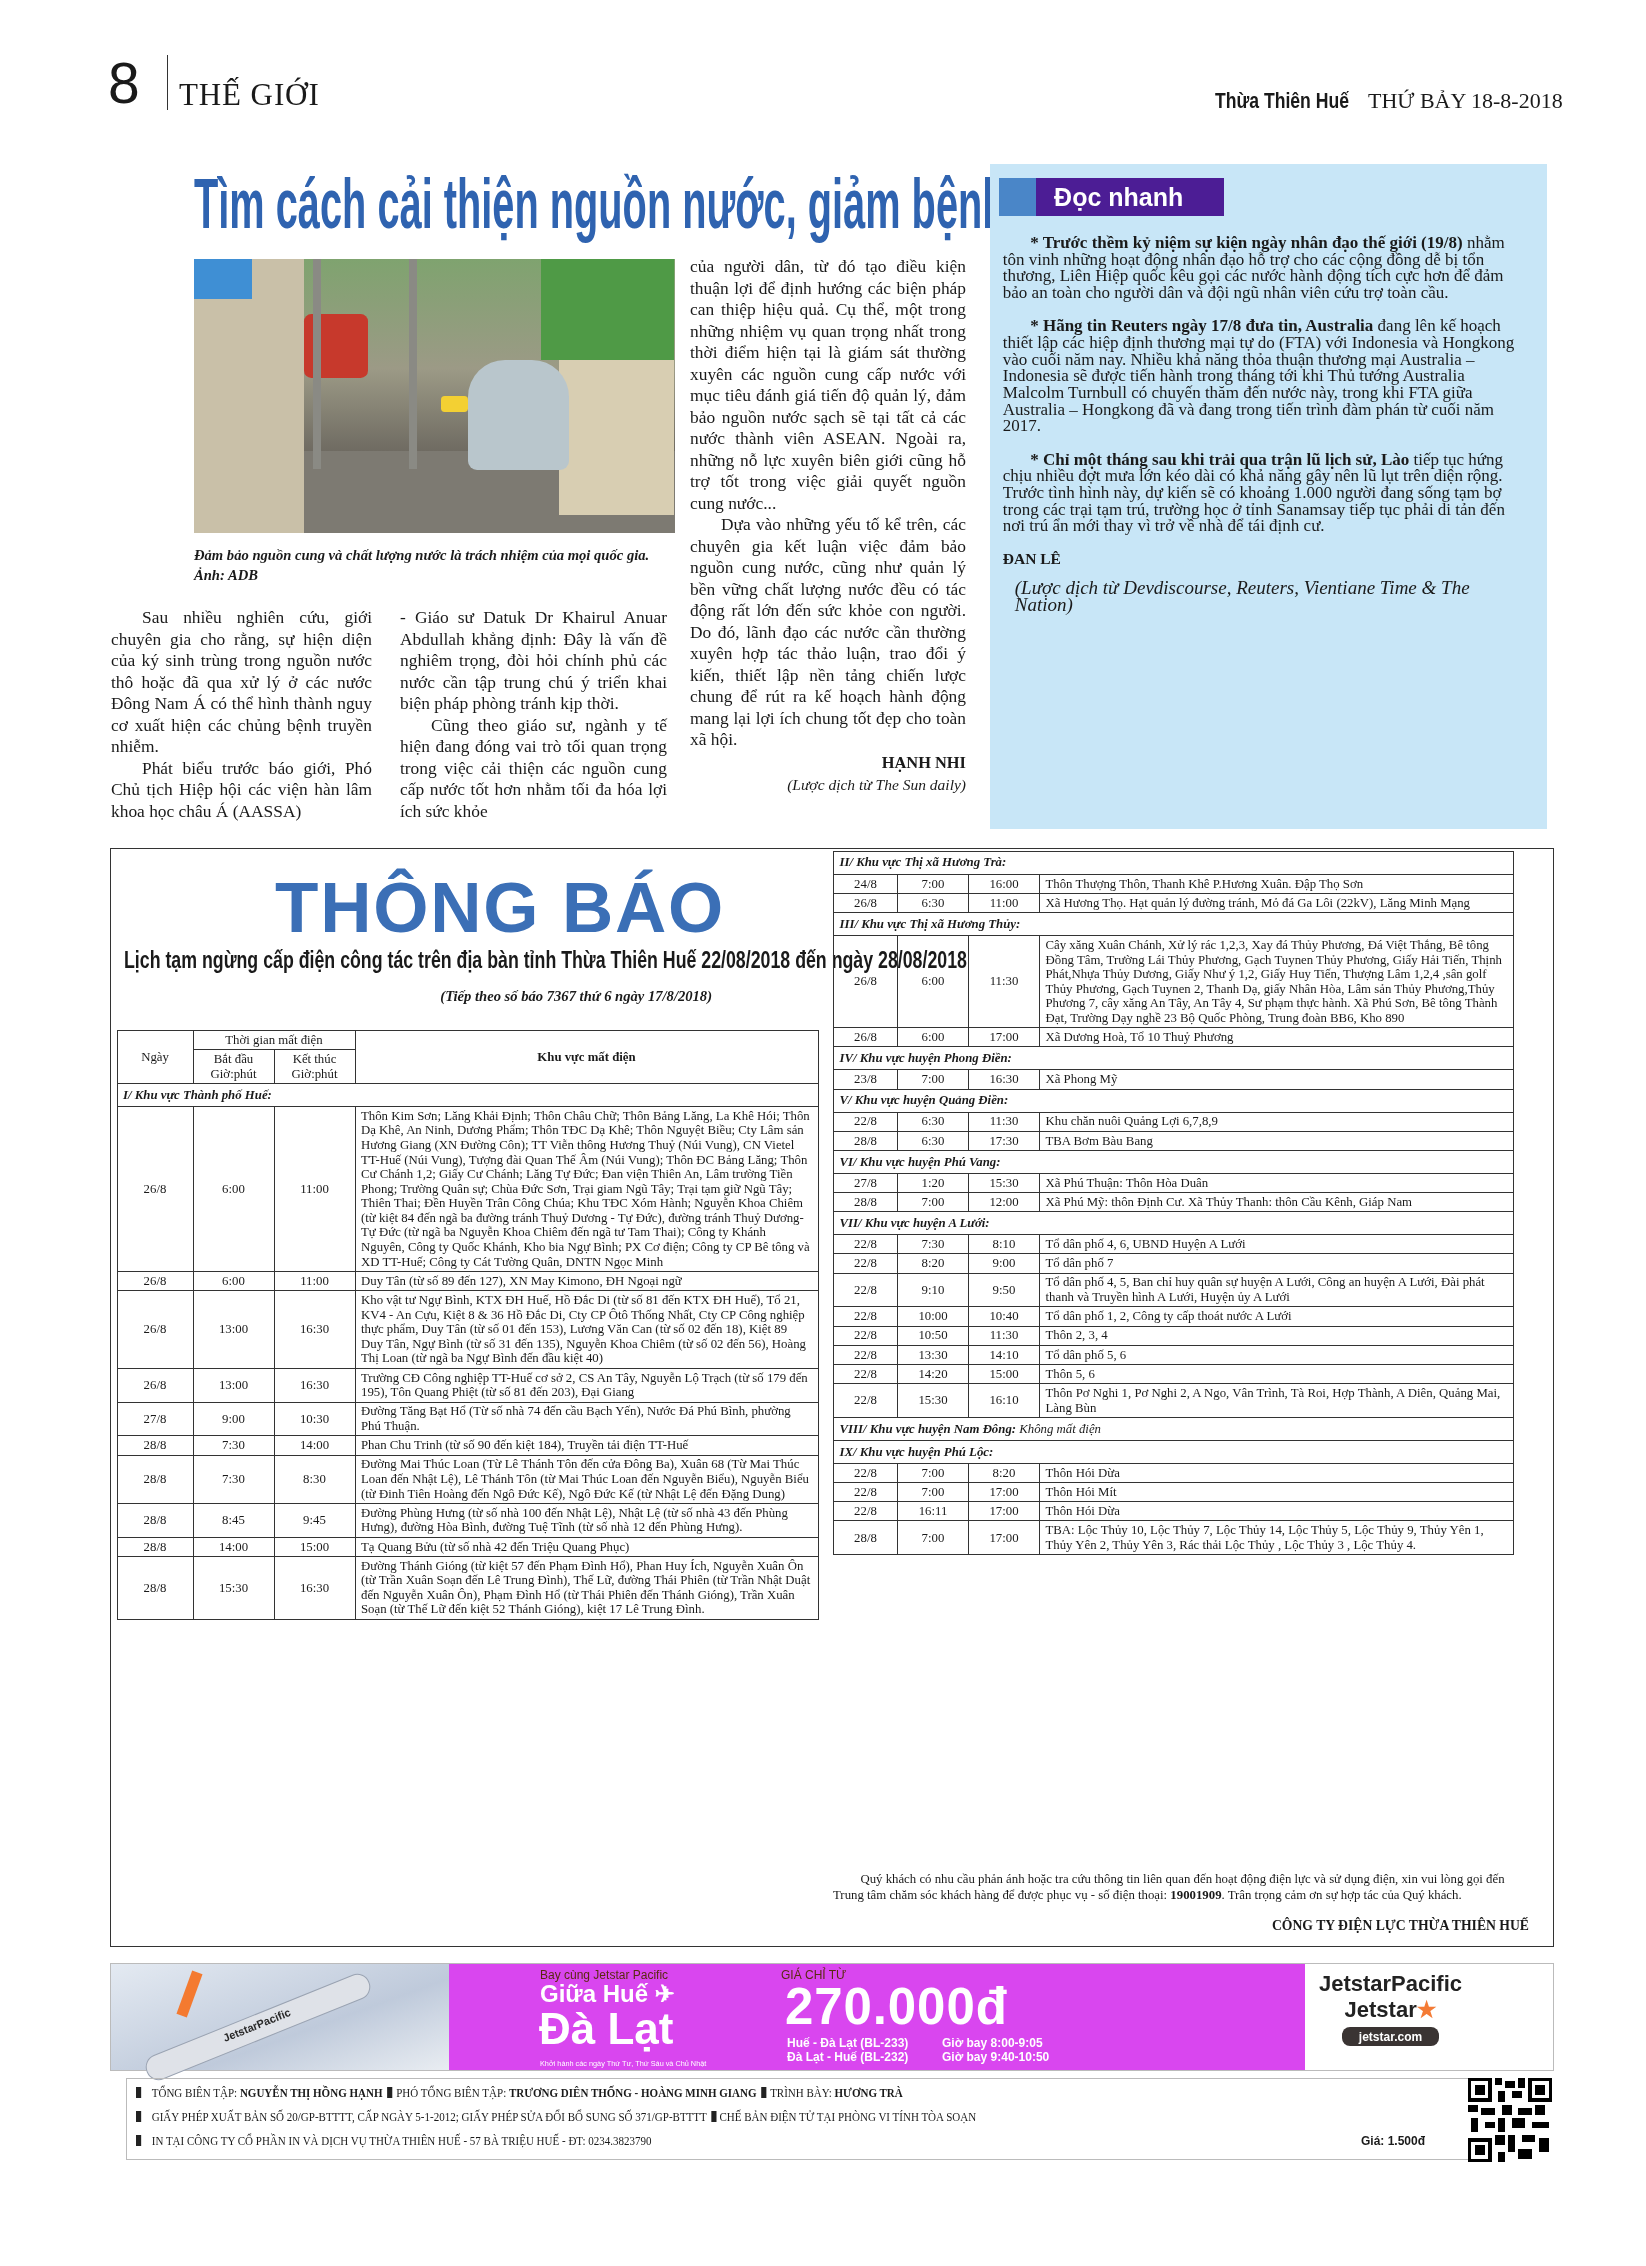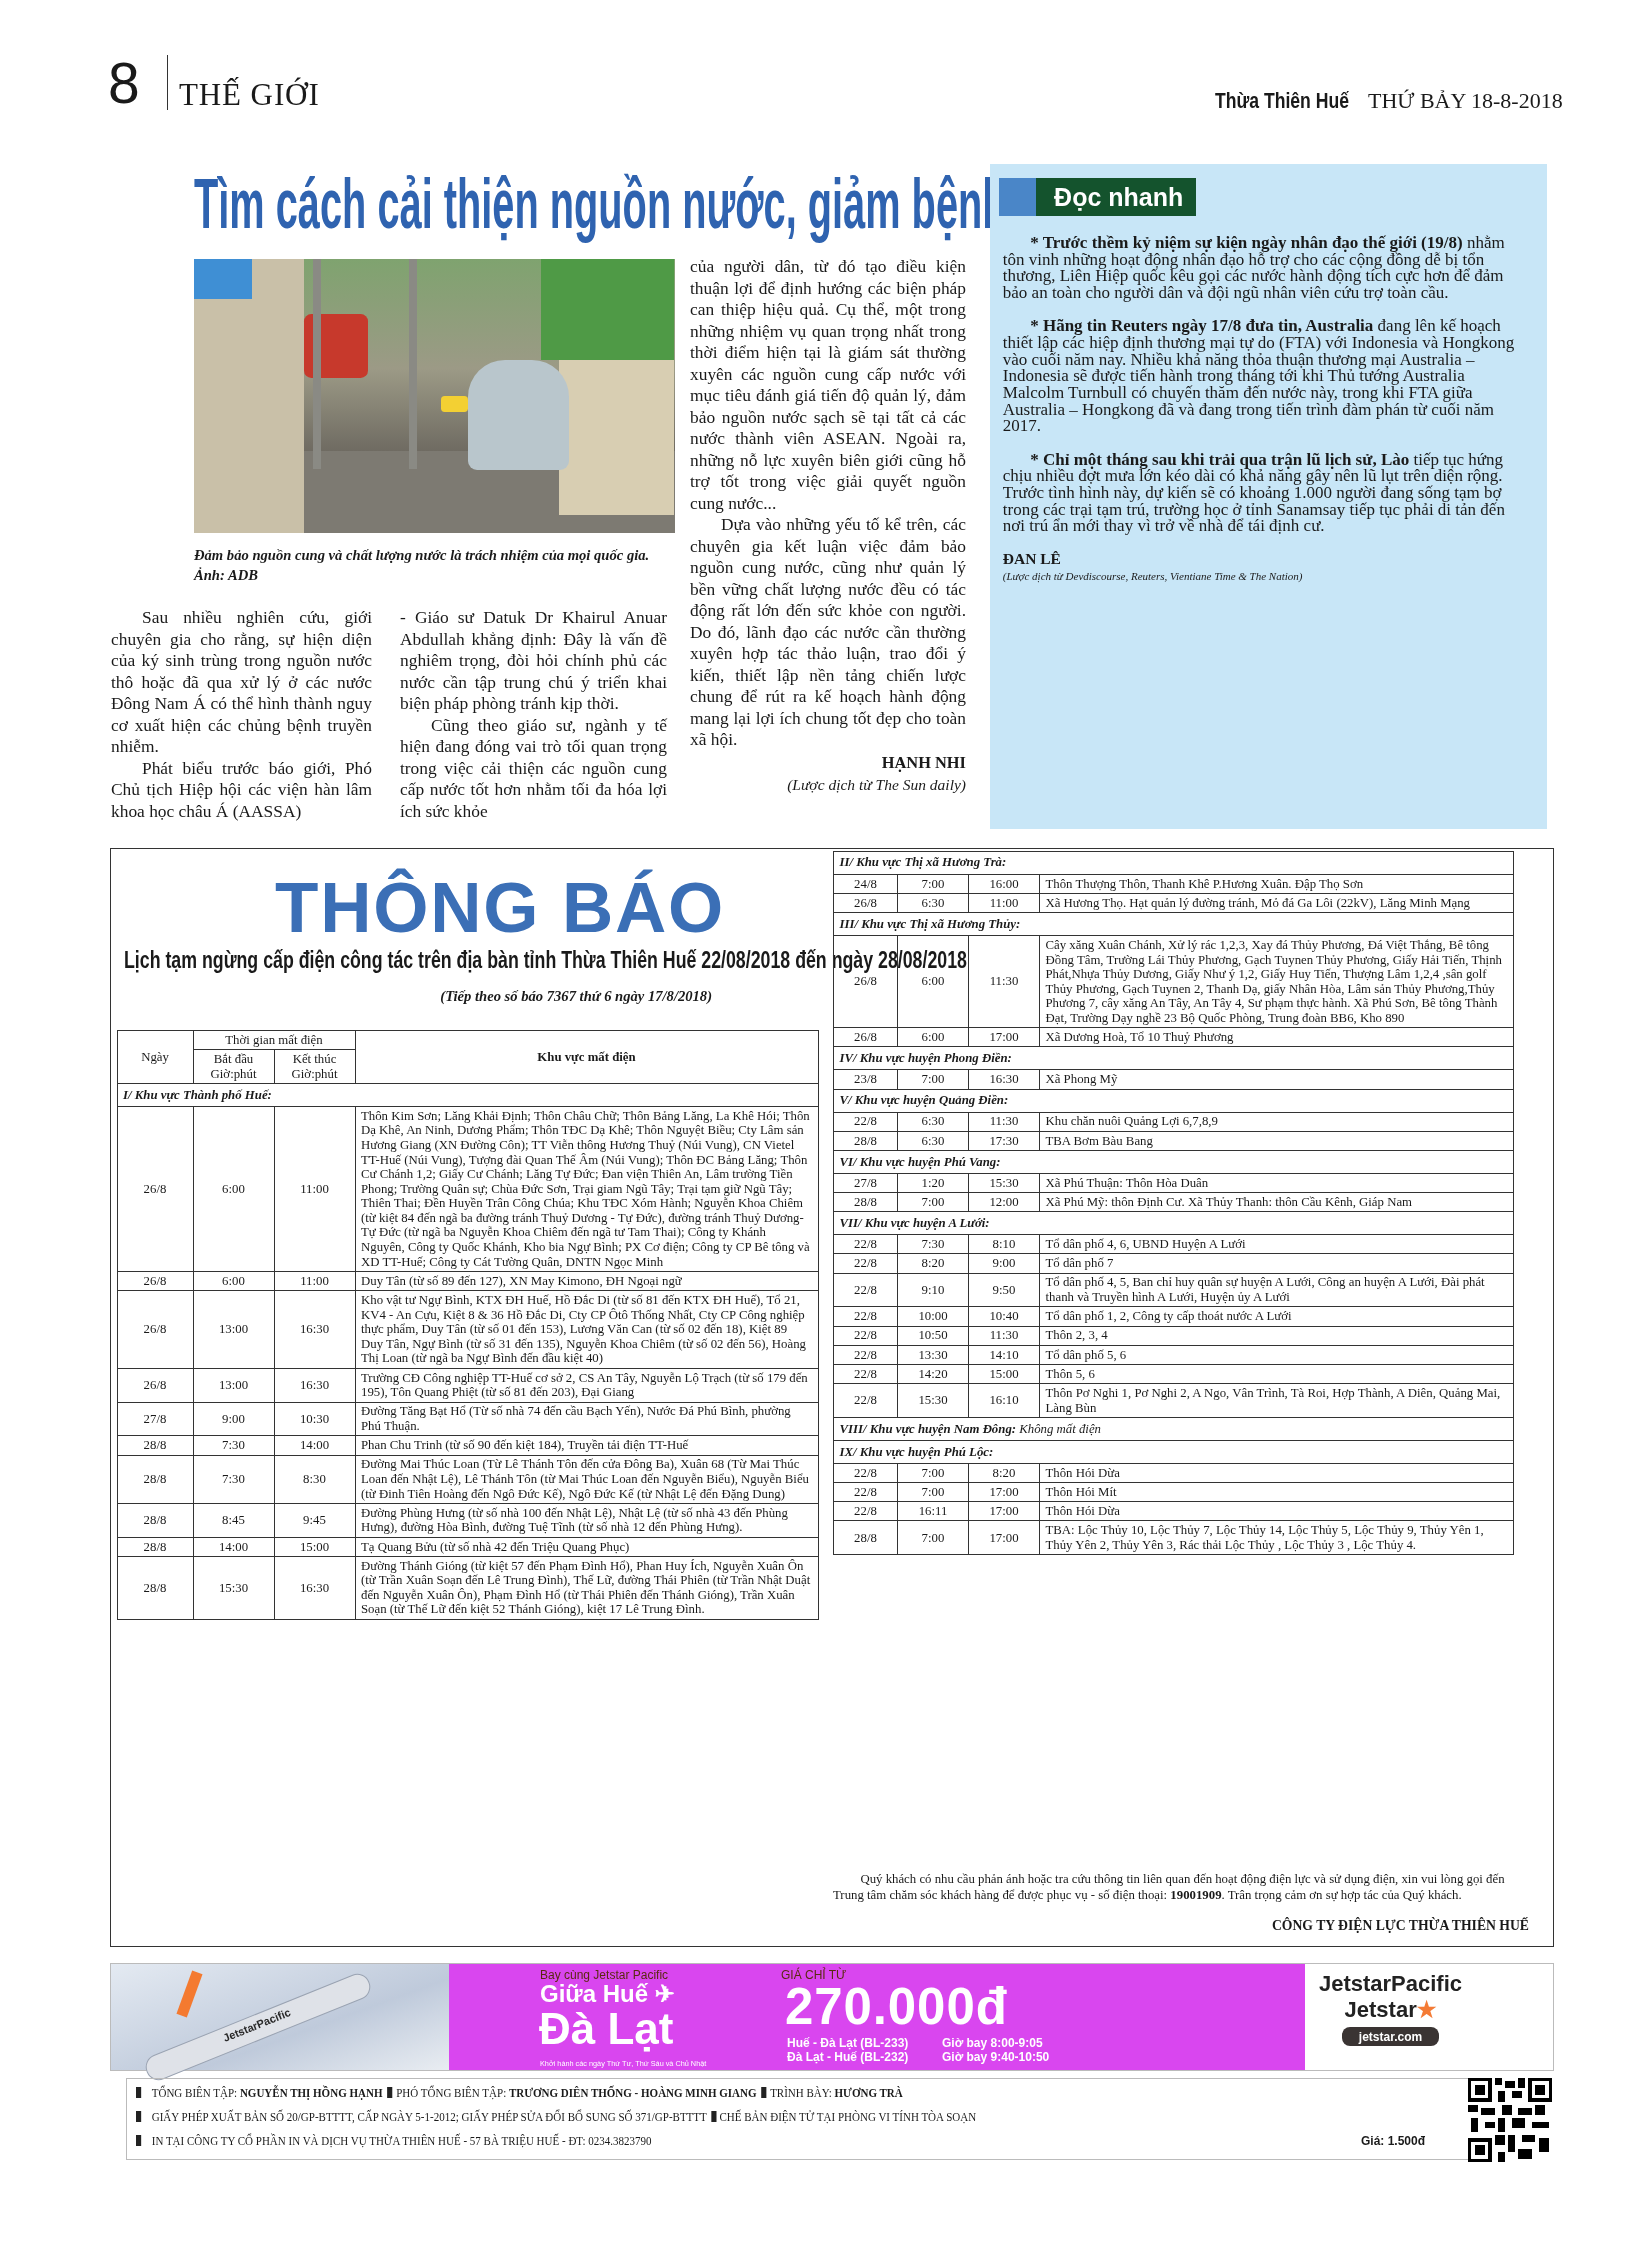--- a/index.html
+++ b/index.html
@@ -28,28 +28,28 @@
   .col{font-size:17.4px;line-height:21.5px;text-align:justify;}
   .col p{margin:0;text-indent:31px;}
   .col p.ni{text-indent:0;}
   #c1{left:111px;top:607px;width:261px;}
   #c2{left:400px;top:607px;width:267px;}
   #c3{left:690px;top:256px;width:276px;}
   .byline{text-align:right;font-weight:bold;font-size:16.4px;margin-top:1.8px;}
   .source{text-align:right;font-style:italic;font-size:15.5px;}
   
   #quick{left:990px;top:164px;width:557px;height:665px;background:#c8e6f7;}
-  #qhead{position:absolute;left:9.1px;top:13.7px;width:197px;height:38px;background:#14532d;}
+  #qhead{position:absolute;left:9.1px;top:13.7px;width:225px;height:38px;background:#4c1d95;}
   #qhead .lt{position:absolute;left:0;top:0;width:37px;height:38px;background:#4a86c8;}
   #qhead span{position:absolute;left:55px;top:5.5px;color:#fff;font-family:"Liberation Sans",sans-serif;font-weight:bold;font-size:25px;}
   #qbody{position:absolute;left:12.8px;top:71px;width:521px;font-size:17px;line-height:16.7px;}
   #qbody p{margin:0 0 16.4px 0;text-indent:27.4px;text-align:left;}
   #qbody b{font-weight:bold;}
   #qauthor{text-align:right;font-weight:bold;font-size:15.5px;margin:0 !important;text-indent:0 !important;}
-  #qsrc{text-align:right;font-style:italic;font-size:11px;margin:0 !important;text-indent:0 !important;}
+  #qsrc{text-align:right;font-style:italic;font-size:19px;margin:12px !important;text-indent:0 !important;}
   
   #notice{left:110px;top:848px;width:1444px;height:1099px;border:1.8px solid #333;box-sizing:border-box;}
   #thongbao{position:absolute;left:164px;top:18.3px;font-family:"Liberation Sans",sans-serif;font-weight:bold;font-size:71px;color:#3b6fb6;letter-spacing:1.8px;}
   #subtitle{position:absolute;left:12.8px;top:97px;font-family:"Liberation Sans",sans-serif;font-weight:bold;font-size:24px;white-space:nowrap;transform:scaleX(.74);transform-origin:left;}
   #cont{position:absolute;right:841px;top:139px;font-style:italic;font-weight:bold;font-size:14.6px;margin-left:48px;}
   table.sched{border-collapse:collapse;font-size:12.8px;line-height:14.6px;}
   table.sched td,table.sched th{border:1.4px solid #333;padding:1.8px 5.5px;vertical-align:middle;}
   table.sched td.c{text-align:center;}
   table.sched th{font-weight:normal;text-align:center;}
   table.sched td.sec{font-style:italic;font-weight:bold;padding:3.7px 5.5px;}

